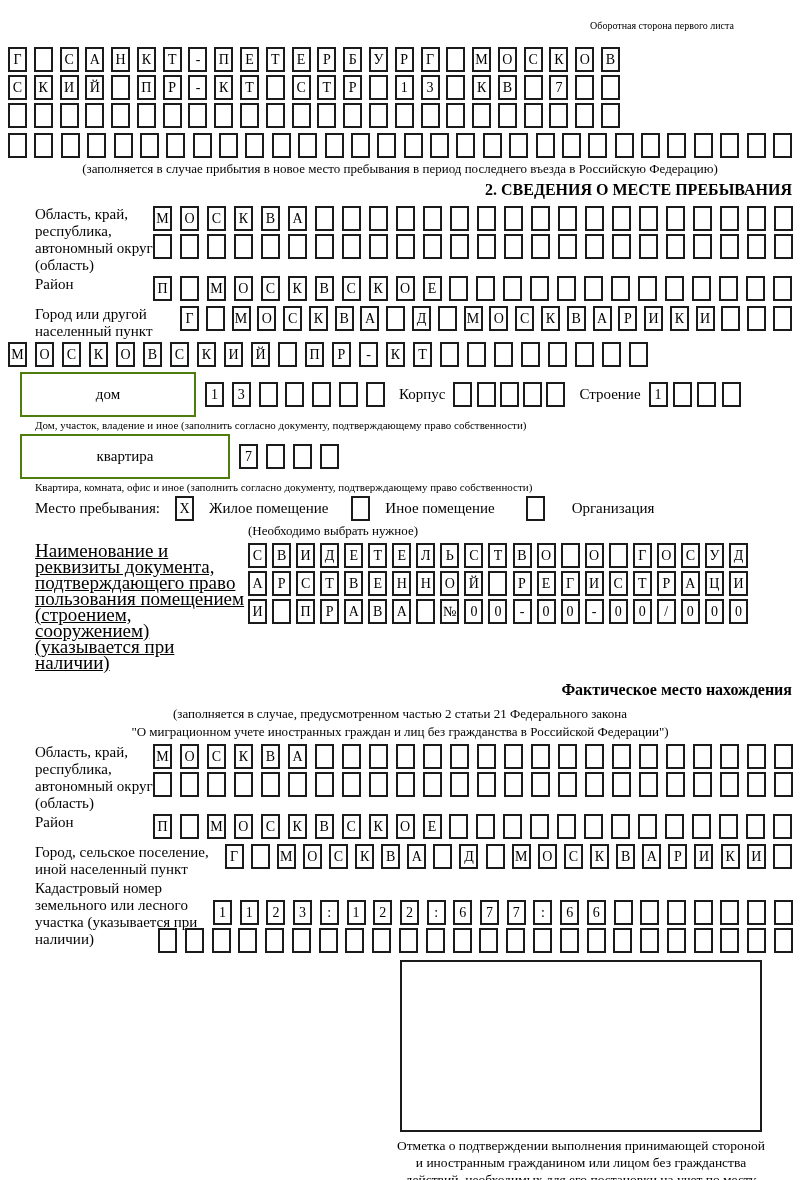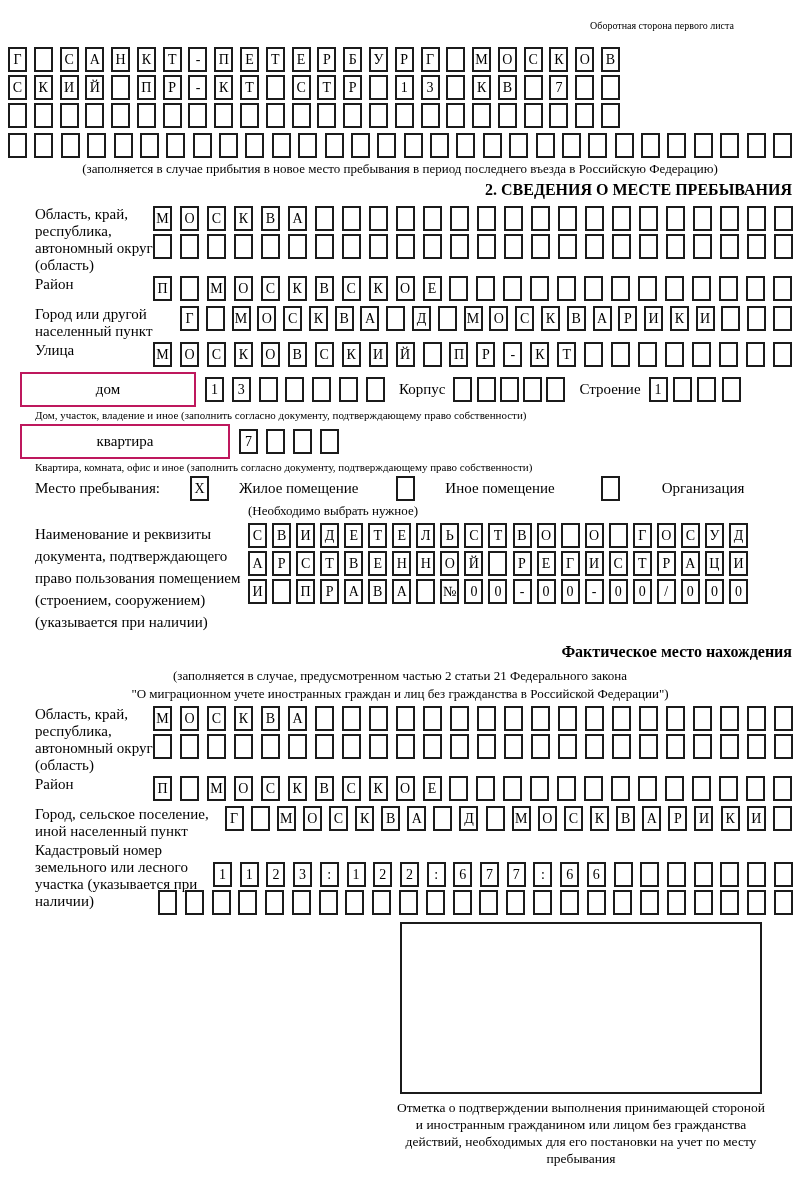--- a/index.html
+++ b/index.html
@@ -29,35 +29,35 @@
   .w580 { width:580px; }  .w572 { width:572px; }
 
   .prev-label { width:170px; }
   .prev-rows  { width:612px; }
 
   .caption-center { text-align:center; font-size:13px; margin:1px 0 4px 0; }
   .section-title { text-align:right; font-size:16px; font-weight:bold; margin:3px 0 7px 0; }
 
   .inline-row { display:flex; align-items:center; margin-left:12px; margin-bottom:2px; }
   .widebox {
-    border:2px solid #be185d; height:35px;
+    border:2px solid #4d7c0f; height:45px;
     display:flex; align-items:center; justify-content:center;
     font-size:15px;
   }
   .wb-house { width:176px; margin-right:9px; }
   .wb-apt   { width:210px; margin-right:9px; }
   .g7 { width:180px; }  .g5 { width:112px; }  .g4 { width:92px; }  .g4a { width:100px; }
   .mini-label { font-size:15px; margin:0 8px 0 14px; }
   .sub-caption { font-size:11px; padding-left:27px; margin-bottom:3px; }
 
-  .stay-row { display:flex; align-items:center; padding-left:27px; gap:30px; margin-bottom:2px; }
+  .stay-row { display:flex; align-items:center; padding-left:27px; gap:15px; margin-bottom:2px; }
   .stay-label { font-size:15px; }
   .stay-caption { width:320px; margin-left:165px; text-align:center; font-size:13px; margin-bottom:4px; }
 
-  .doc-label { width:240px; padding-left:27px; font-size:15px; line-height:22px; }
+  .doc-label { width:240px; padding-left:27px; font-size:19px; line-height:16px;text-decoration:underline; }
   .doc-rows { width:500px; }
 
   .cad-row2 { margin-left:-55px; width:635px; }
 
   .city2-label { width:218px; padding-left:27px; font-size:15px; line-height:17px; }
 
   .stamp-wrap { margin-left:388px; width:370px; margin-top:4px; }
   .stamp-box { width:362px; height:172px; border:2px solid #1b1b1b; margin:0 auto 5px auto; }
   .stamp-caption { text-align:center; font-size:13.5px; line-height:17px; }
 </style>
@@ -296,21 +296,20 @@
       <span class="cell">И</span>
       <span class="cell">К</span>
       <span class="cell">И</span>
       <span class="cell"></span>
       <span class="cell"></span>
       <span class="cell"></span>
     </div>
 </div>
 
 <div class="field">
-  <div class="field-label">Улица</div>
   <div class="boxrow w640">
       <span class="cell">М</span>
       <span class="cell">О</span>
       <span class="cell">С</span>
       <span class="cell">К</span>
       <span class="cell">О</span>
       <span class="cell">В</span>
       <span class="cell">С</span>
       <span class="cell">К</span>
       <span class="cell">И</span>

